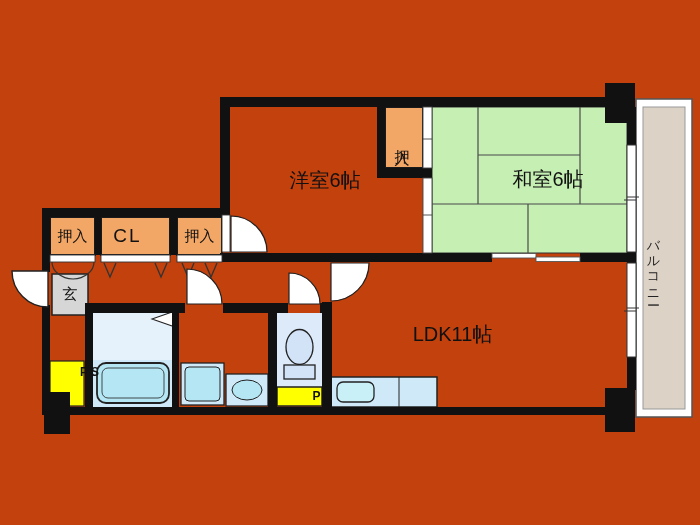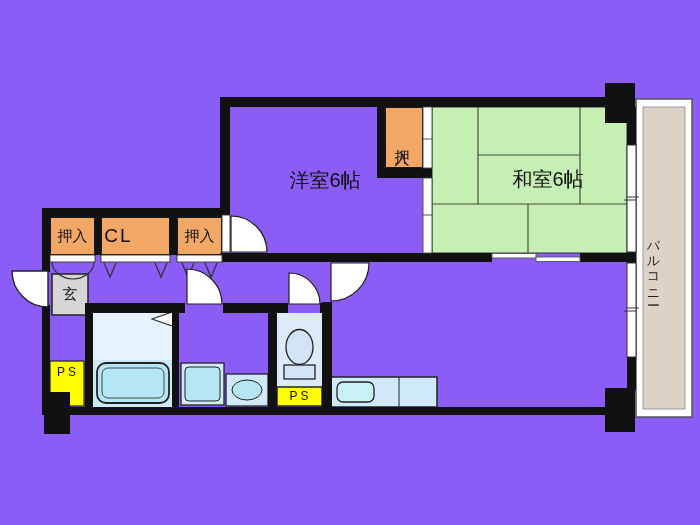--- a/index.html
+++ b/index.html
@@ -12,32 +12,32 @@
     --c-bath_floor_upper:#e6f2fb;
     --c-fixture_panel:#cfe9f8;
     --c-fixture_fill:#b4e6f3;
     --c-toilet_floor:#dceafa;
     --c-toilet_fill:#d2e2f7;
     --c-sink_fill:#c9f0f7;
     --c-line:#222222;
   }
   html,body{margin:0;padding:0;background:#ffffff;}
   #plan{
-    position:relative;width:700px;height:525px;background:#8b5cf6;
+    position:relative;width:700px;height:525px;background:#c2410c;
     font-family:"Liberation Sans", sans-serif;overflow:hidden;
   }
   #plan svg{position:absolute;left:0;top:0;}
   .lbl{
     position:absolute;color:#111;text-align:center;line-height:1.05;
     white-space:nowrap;pointer-events:none;
   }
   .lbl.room{font-size:20px;}
   .lbl.small{font-size:15px;}
   .lbl.cl{font-size:19px;letter-spacing:2px;}
-  .lbl.ps{font-size:12px;font-weight:normal;letter-spacing:3px;}
+  .lbl.ps{font-size:12px;font-weight:bold;letter-spacing:3px;padding-left:23px;}
   .lbl.vert{
     writing-mode:vertical-rl;text-orientation:mixed;line-height:1;
   }
   .lbl.balc{font-size:13px;letter-spacing:2px;color:#222;}
   .lbl.oshiire-v{font-size:15px;letter-spacing:1px;}
 </style>
 </head>
 <body>
 
 <div id="plan">
@@ -160,23 +160,24 @@
       <rect x="222" y="215" width="8" height="37" style="fill:#fff;stroke:#333;stroke-width:0.9"></rect>
       <path d="M231,252 L231,216 A36,36 0 0 1 267,252 Z" style="fill:#fff;stroke:#222;stroke-width:1.2"></path>
       <path d="M187,304 L187,269 A35,35 0 0 1 222,304 Z" style="fill:#fff;stroke:#222;stroke-width:1.2"></path>
       <path d="M289,304 L289,273 A31,31 0 0 1 320,304 Z" style="fill:#fff;stroke:#222;stroke-width:1.2"></path>
       <path d="M331,263 L331,301 A38,38 0 0 0 369,263 Z" style="fill:#fff;stroke:#222;stroke-width:1.2"></path>
     </g>
   </svg>
 
   <div class="lbl room" style="left:275px;top:170px;width:100px;">洋室6帖</div>
   <div class="lbl room" style="left:498px;top:169px;width:100px;">和室6帖</div>
+  <div class="lbl room" style="left:400px;top:324px;width:105px;">LDK11帖</div>
   <div class="lbl vert balc" style="left:647px;top:210px;height:112px;">バルコニー</div>
   <div class="lbl small" style="left:55px;top:286px;width:30px;">玄</div>
 
   <div class="lbl small" style="left:50px;top:228px;width:45px;">押入</div>
-  <div class="lbl cl" style="left:84px;top:226px;width:69px;text-align:center;">CL</div>
+  <div class="lbl cl" style="left:93px;top:226px;width:69px;text-align:center;">CL</div>
   <div class="lbl small" style="left:177px;top:228px;width:45px;">押入</div>
   <div class="lbl vert oshiire-v" style="left:395px;top:113px;height:50px;">押入</div>
 
   <div class="lbl ps" style="left:51px;top:366px;width:34px;">PS</div>
   <div class="lbl ps" style="left:278px;top:390px;width:45px;">PS</div>
 </div>
 
 </body></html>

